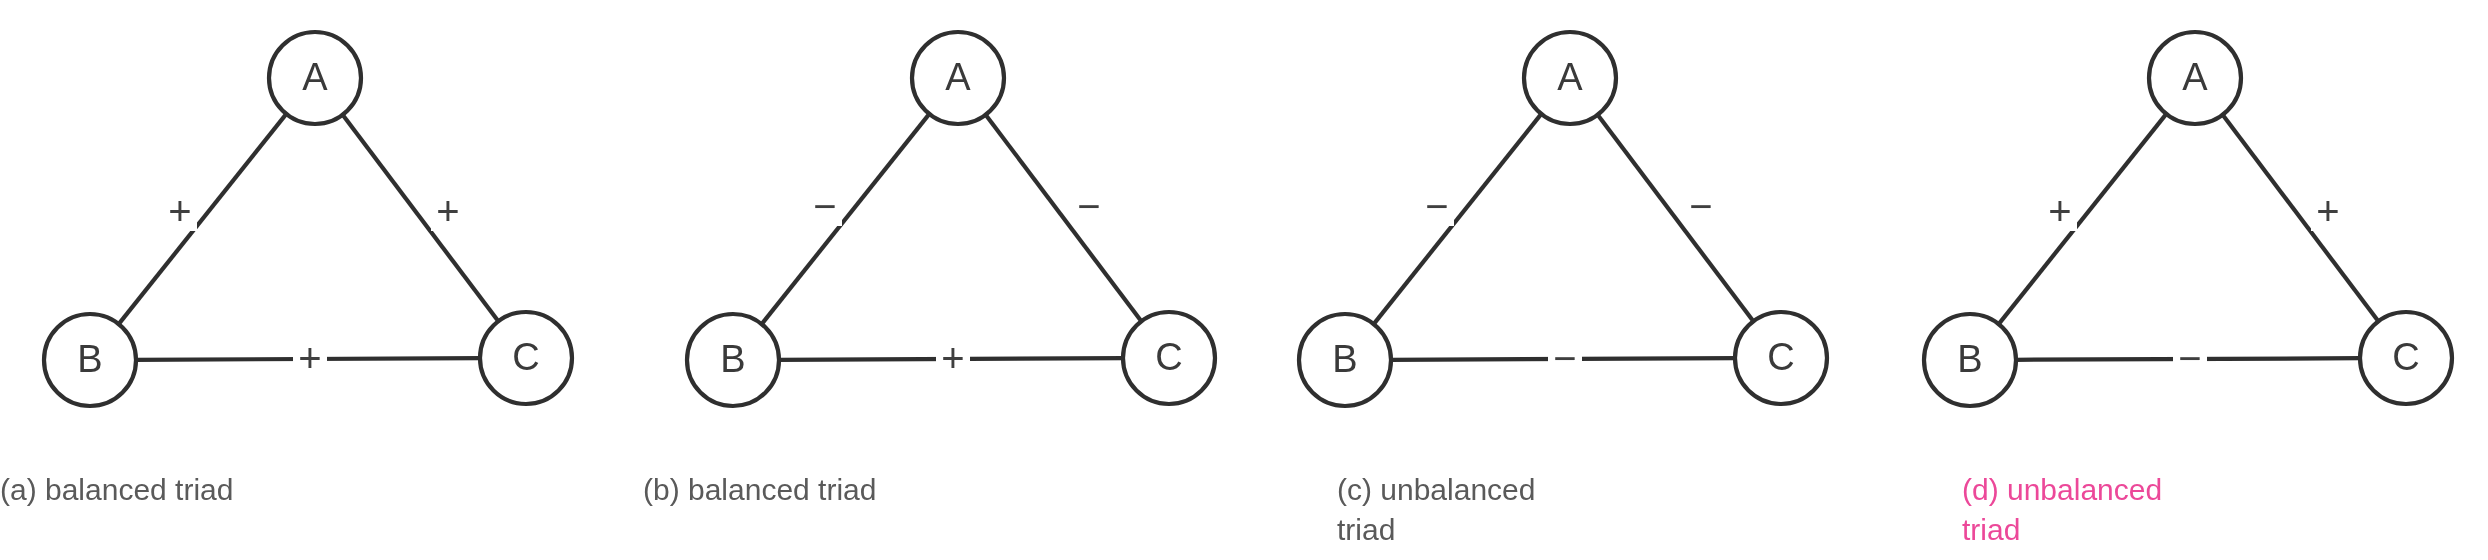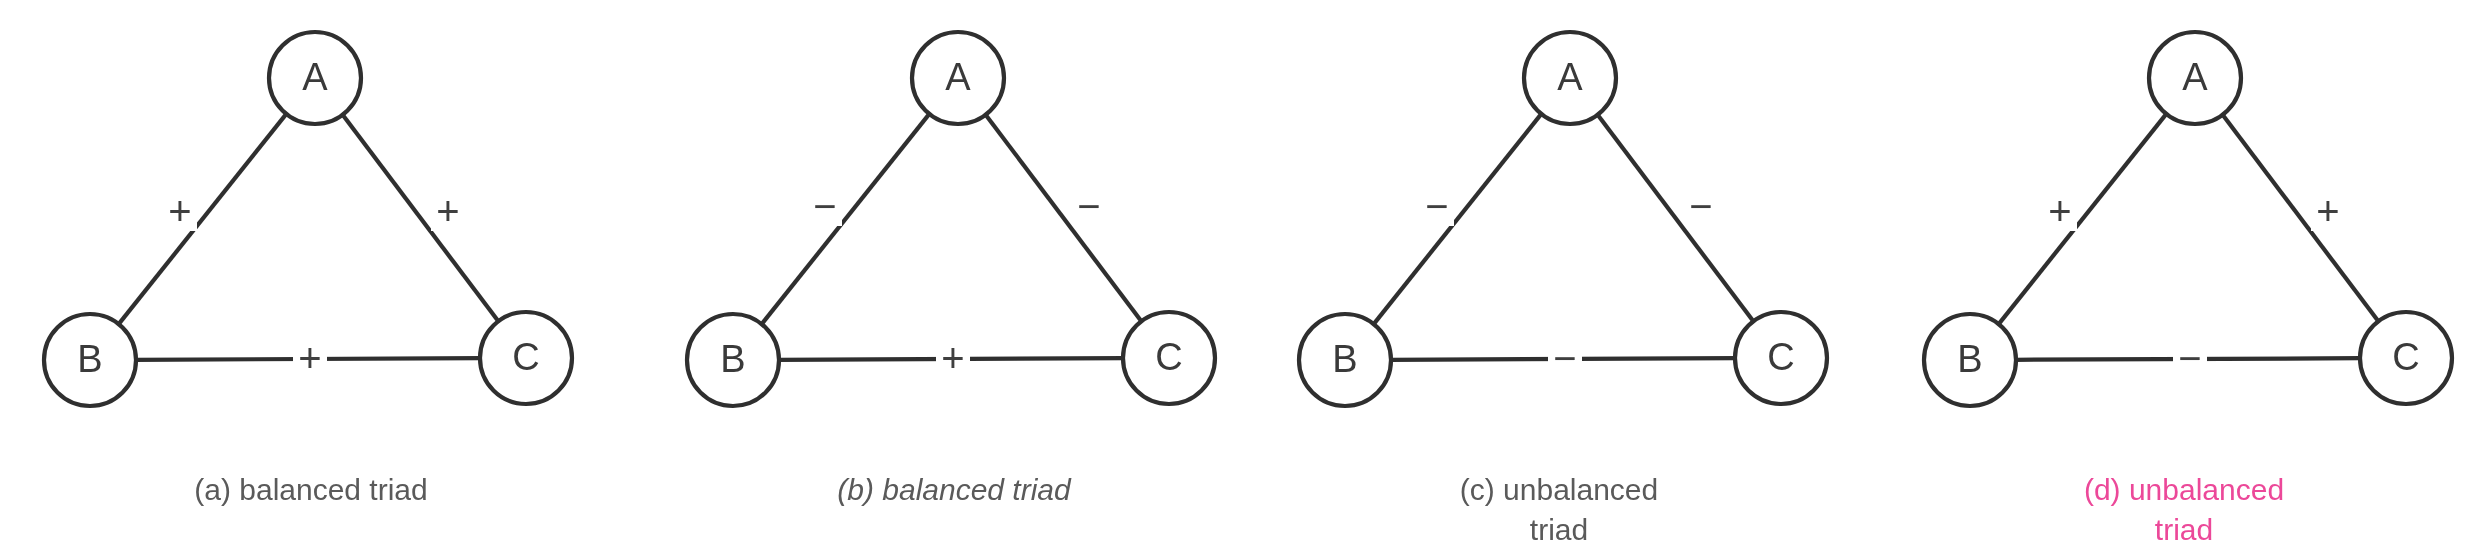--- a/index.html
+++ b/index.html
@@ -51,29 +51,29 @@
     font-size: 40px;
     fill: #3f3f3f;
     text-anchor: middle;
     dominant-baseline: middle;
   }
   .caption {
     position: absolute;
     left: 0;
     width: 622px;
     top: 470px;
-    text-align: center;
+    text-align: left;
     font-family: "Liberation Sans", sans-serif;
     font-size: 30px;
     line-height: 40px;
     color: #5a5a5a;
     white-space: pre-line;
   }
   .caption.narrow {
-    left: 68px;
+    left: 82px;
     width: 472px;
   }
 </style>
 </head>
 <body>
 
 <div id="figure" style="width: 2488px; height: 560px; background: rgb(255, 255, 255);">
     <div class="panel" style="left: 0px;">
       <svg viewBox="0 0 622 560">
         <g>
@@ -129,21 +129,21 @@
         </g>
         <g>
           <circle cx="90" cy="360" r="46" class="node-circle" fill="#ffffff" stroke="#2f2f2f"></circle>
           <text x="90" y="362" class="node-label" fill="#3a3a3a">B</text>
         </g>
         <g>
           <circle cx="526" cy="358" r="46" class="node-circle" fill="#ffffff" stroke="#2f2f2f"></circle>
           <text x="526" y="360" class="node-label" fill="#3a3a3a">C</text>
         </g>
       </svg>
-      <div class="caption" style="color: rgb(90, 90, 90); font-style: italic;">(b) balanced triad</div>
+      <div class="caption" style="color: rgb(90, 90, 90);">(b) balanced triad</div>
     </div>
     <div class="panel" style="left: 1255px;">
       <svg viewBox="0 0 622 560">
         <g>
           <line x1="286.9343817182908" y1="113.17557491307555" x2="118.06561828170922" y2="324.82442508692446" class="edge-line" stroke="#2f2f2f"></line>
           <rect x="165" y="190" width="34" height="36" fill="#ffffff"></rect>
           <text x="182" y="209" class="sign-label" fill="#3f3f3f">−</text>
         </g>
         <g>
           <line x1="342.08207439147975" y1="113.93829777068407" x2="498.91792560852025" y2="322.0617022293159" class="edge-line" stroke="#2f2f2f"></line>

